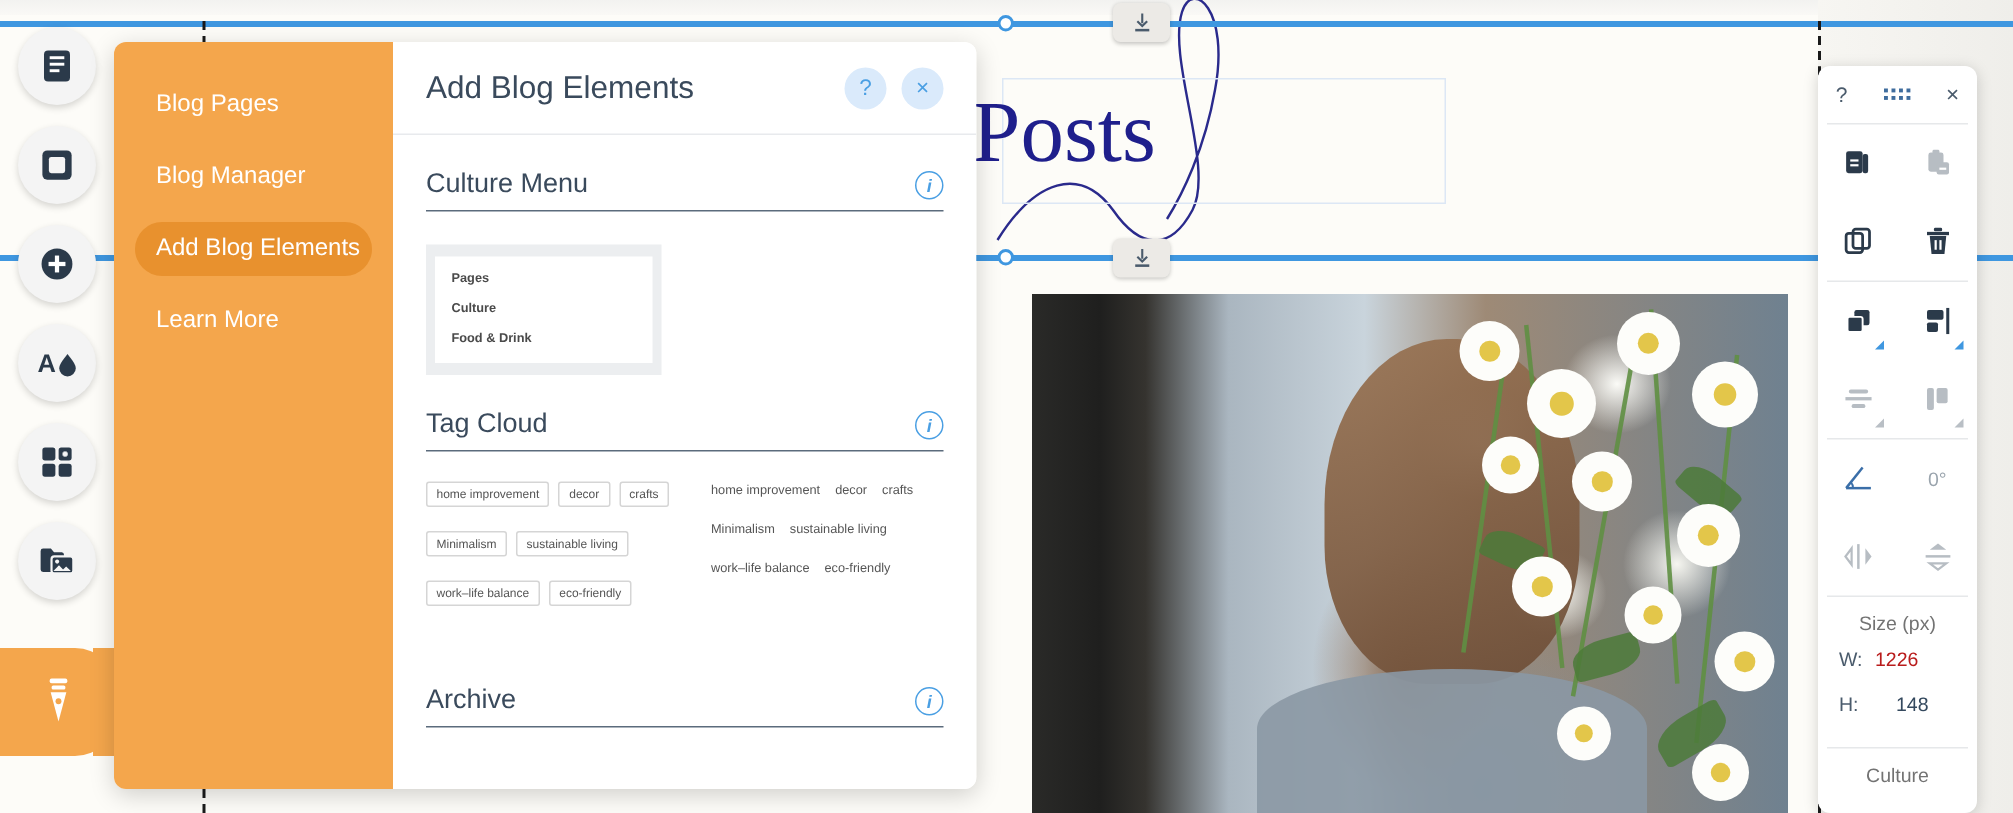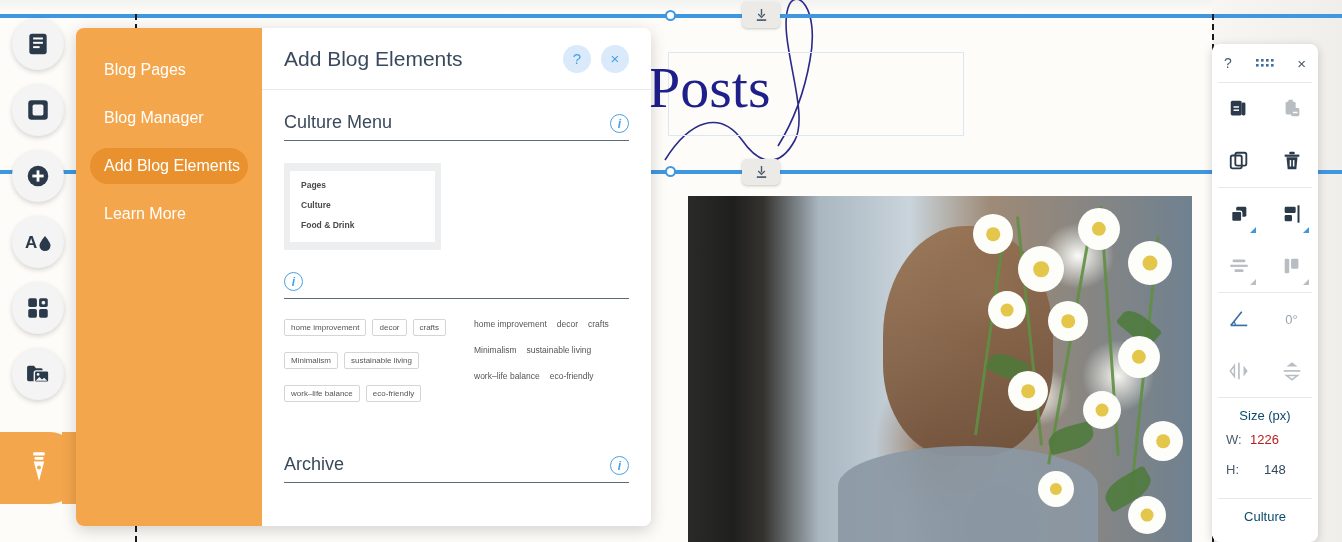--- a/index.html
+++ b/index.html
@@ -178,21 +178,21 @@
   .tb-cell {
     width: 53px; height: 52px; display: flex; align-items: center; justify-content: center;
     position: relative;
   }
   .tb-corner {
     position: absolute; right: 9px; bottom: 7px; width: 0; height: 0;
     border-style: solid; border-width: 0 0 6px 6px;
     border-color: transparent transparent #3f97e0 transparent;
   }
   .tb-corner.dim { border-bottom-color: #b9bfc5; }
-  .tb-row-label { text-align: center; font-size: 13px; color: #0c4a6e; padding: 10px 0 6px; }
+  .tb-row-label { text-align: center; font-size: 13px; color: #737373; padding: 10px 0 6px; }
   .tb-kv { display: flex; align-items: center; padding: 3px 0 3px 14px; font-size: 13px; }
   .tb-k { color: #4a5b6c; width: 24px; }
   .tb-v { color: #b91c1c; }
   .tb-v.dark { color: #34495e; }
   .deg { font-size: 13px; color: #9aa4ad; }
 </style>
 </head>
 <body>
 <div id="root">
 
@@ -339,20 +339,21 @@
       </div>
       <div class="cat-preview">
         <div class="cat-inner">
           <div class="cat-row">Pages</div>
           <div class="cat-row">Culture</div>
           <div class="cat-row">Food &amp; Drink</div>
         </div>
       </div>
 
       <div class="sec-head">
+        <div class="sec-title">Tag Cloud</div>
         <div class="info-icon">i</div>
       </div>
       <div class="tag-previews">
         <div class="tag-col">
           <div class="tag-row">
             <div class="tag-box">home improvement</div>
             <div class="tag-box">decor</div>
             <div class="tag-box">crafts</div>
           </div>
           <div class="tag-row">

